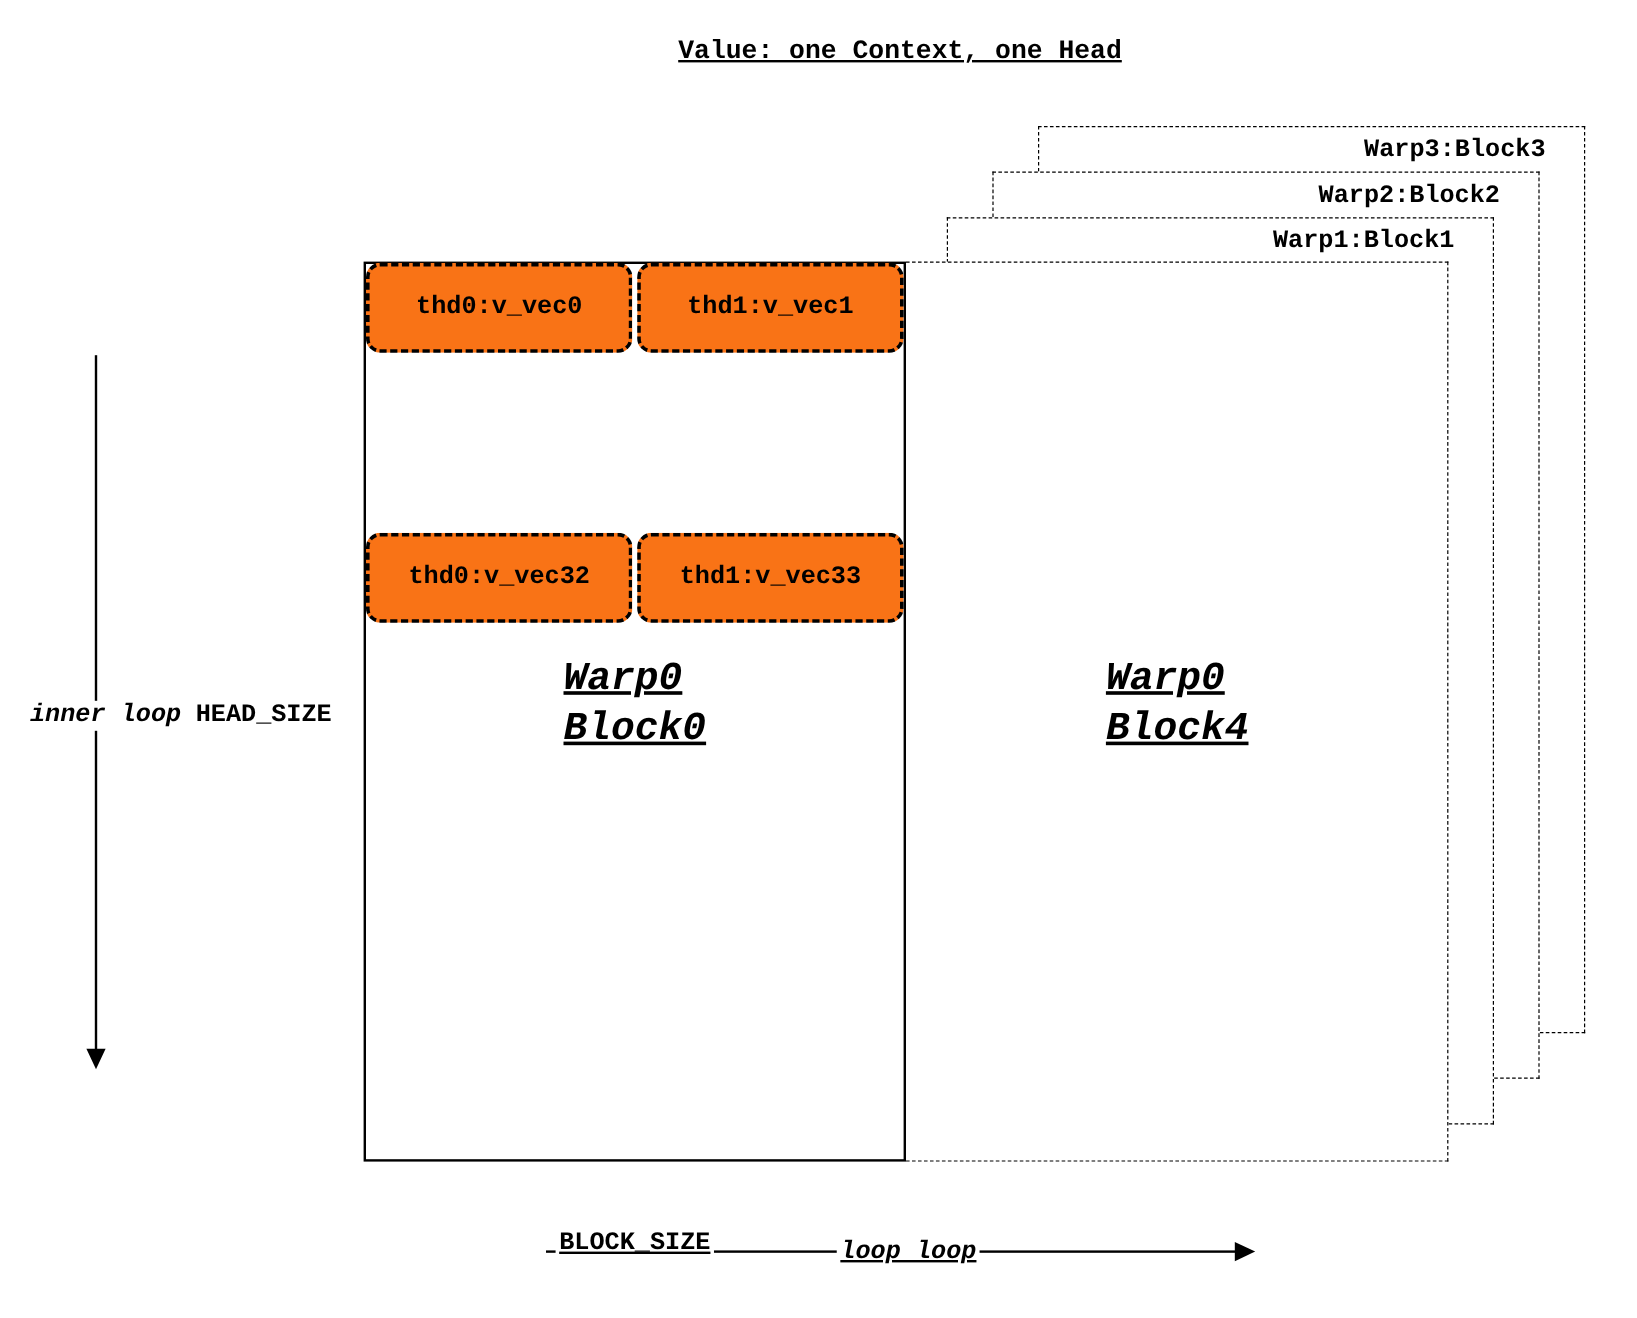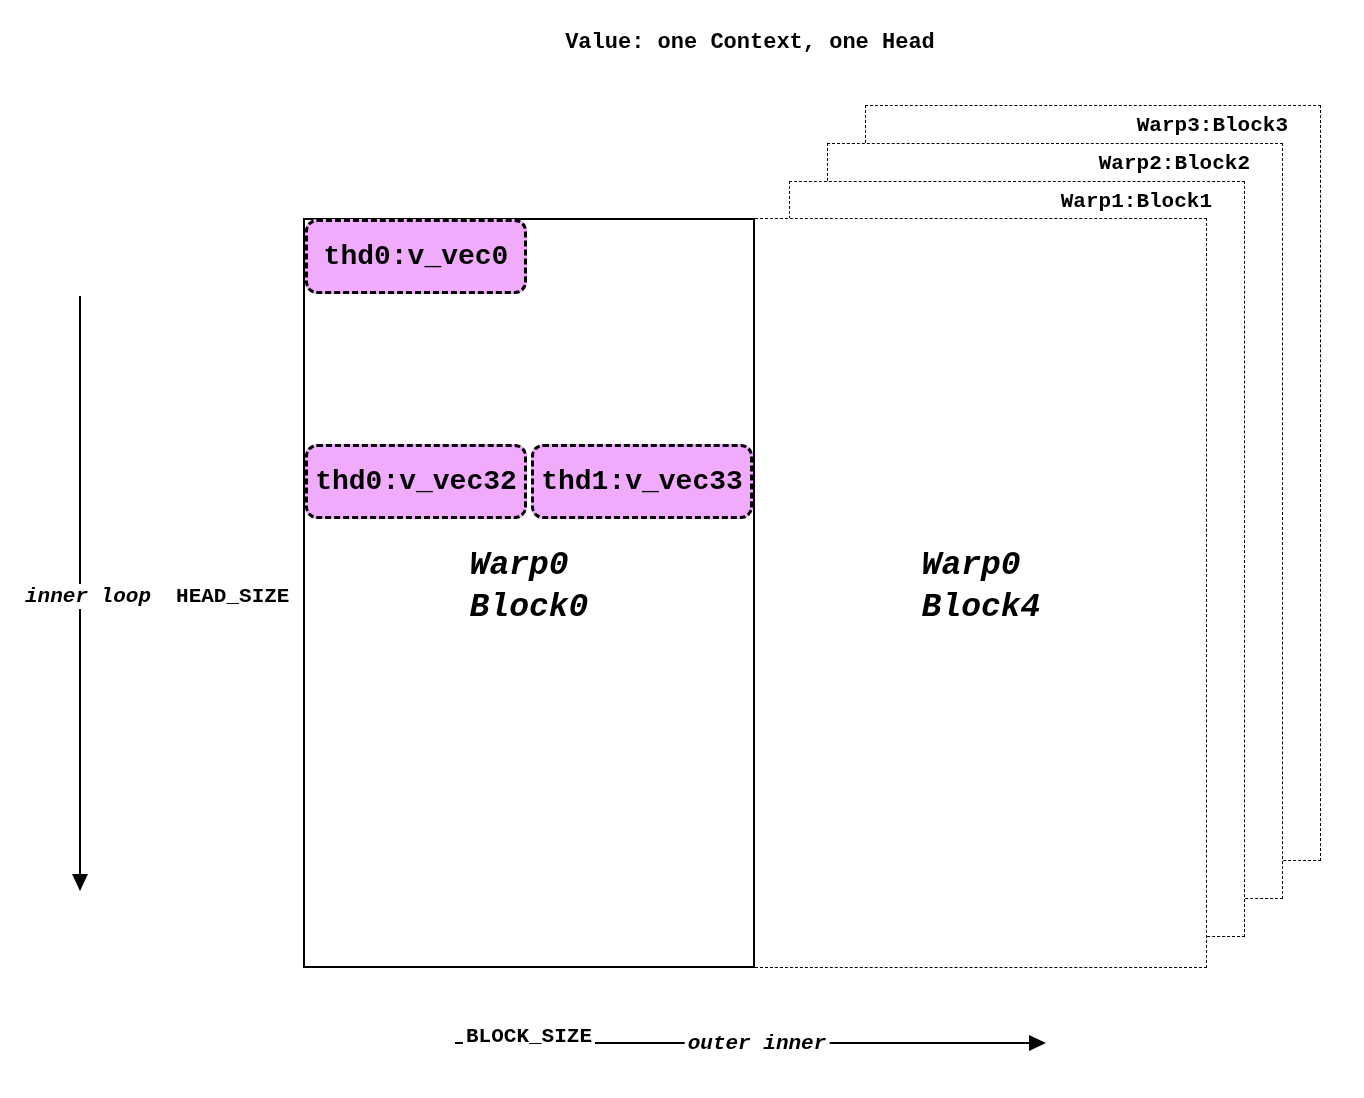--- a/index.html
+++ b/index.html
@@ -11,21 +11,21 @@
     width: 1364px;
     height: 1098px;
     background: #ffffff;
     font-family: "Liberation Mono", "DejaVu Sans Mono", monospace;
     font-weight: bold;
     color: #000000;
     overflow: hidden;
   }
 
   .abs { position: absolute; }
-  .center-x { transform: translateX(-50%); }
+  .center-x { transform: translateX(-50%); text-decoration: underline; }
 
   .title {
     top: 30px;
     left: 750px;
     font-size: 22px;
     white-space: nowrap;
     z-index: 9;
   }
 
   .bg-block {
@@ -47,25 +47,25 @@
   }
 
   .solid-block {
     background: #ffffff;
     border: 2px solid #000000;
   }
 
   .cell {
     border: 3px dashed #000000;
     border-radius: 12px;
-    background: #f0abfc;
+    background: #f97316;
     display: flex;
     align-items: center;
     justify-content: center;
-    font-size: 28px;
+    font-size: 21px;
     white-space: nowrap;
     z-index: 6;
   }
 
   .big-label {
     font-size: 33px;
     font-style: italic;
     line-height: 42px;
     white-space: nowrap;
     z-index: 7;
@@ -90,21 +90,21 @@
   }
 
   .note {
     font-size: 21px;
     background: #ffffff;
     white-space: nowrap;
     padding: 1px 3px;
     z-index: 8;
   }
   .italic { font-style: italic; }
-  .gap-right { margin-right: 25px; }
+  .gap-right { margin-right: 12px; }
 </style>
 </head>
 <body>
 
 <div class="canvas">
 
   <div class="abs title center-x">Value: one Context, one Head</div>
 
   <div class="abs bg-block" style="left:865px; top:105px; width:456px; height:756px; z-index:1;">
     <span class="bg-label">Warp3:Block3</span>
@@ -117,20 +117,23 @@
   <div class="abs bg-block" style="left:789px; top:181px; width:456px; height:756px; z-index:3;">
     <span class="bg-label">Warp1:Block1</span>
   </div>
 
   <div class="abs front-dashed" style="left:755px; top:218px; width:452px; height:750px; z-index:4;"></div>
 
   <div class="abs solid-block" style="left:303px; top:218px; width:452px; height:750px; z-index:5;"></div>
 
   <div class="abs cell" style="left:305px; top:219px; width:222px; height:75px;">
     <span>thd0:v_vec0</span>
+  </div>
+  <div class="abs cell" style="left:531px; top:219px; width:222px; height:75px;">
+    <span>thd1:v_vec1</span>
   </div>
 
   <div class="abs cell" style="left:305px; top:444px; width:222px; height:75px;align-items:center;">
     <span>thd0:v_vec32</span>
   </div>
   <div class="abs cell" style="left:531px; top:444px; width:222px; height:75px;font-family:Liberation Mono, monospace;">
     <span>thd1:v_vec33</span>
   </div>
 
 
@@ -146,15 +149,15 @@
   <div class="abs vline" style="left:79px; top:296px; height:580px;"></div>
   <div class="abs arrow-down" style="left:72px; top:874px;"></div>
   <div class="abs note" style="left:22px; top:584px;">
     <span class="italic gap-right">inner loop</span><span>HEAD_SIZE</span>
   </div>
 
   <div class="abs note center-x" style="left:529px; top:1024px;">BLOCK_SIZE</div>
 
   <div class="abs hline" style="left:455px; top:1042px; width:576px;"></div>
   <div class="abs arrow-right" style="left:1029px; top:1035px;"></div>
-  <div class="abs note italic center-x" style="left:757px; top:1031px;">outer inner</div>
+  <div class="abs note italic center-x" style="left:757px; top:1031px;">loop loop</div>
 
 </div>
 
 </body></html>

